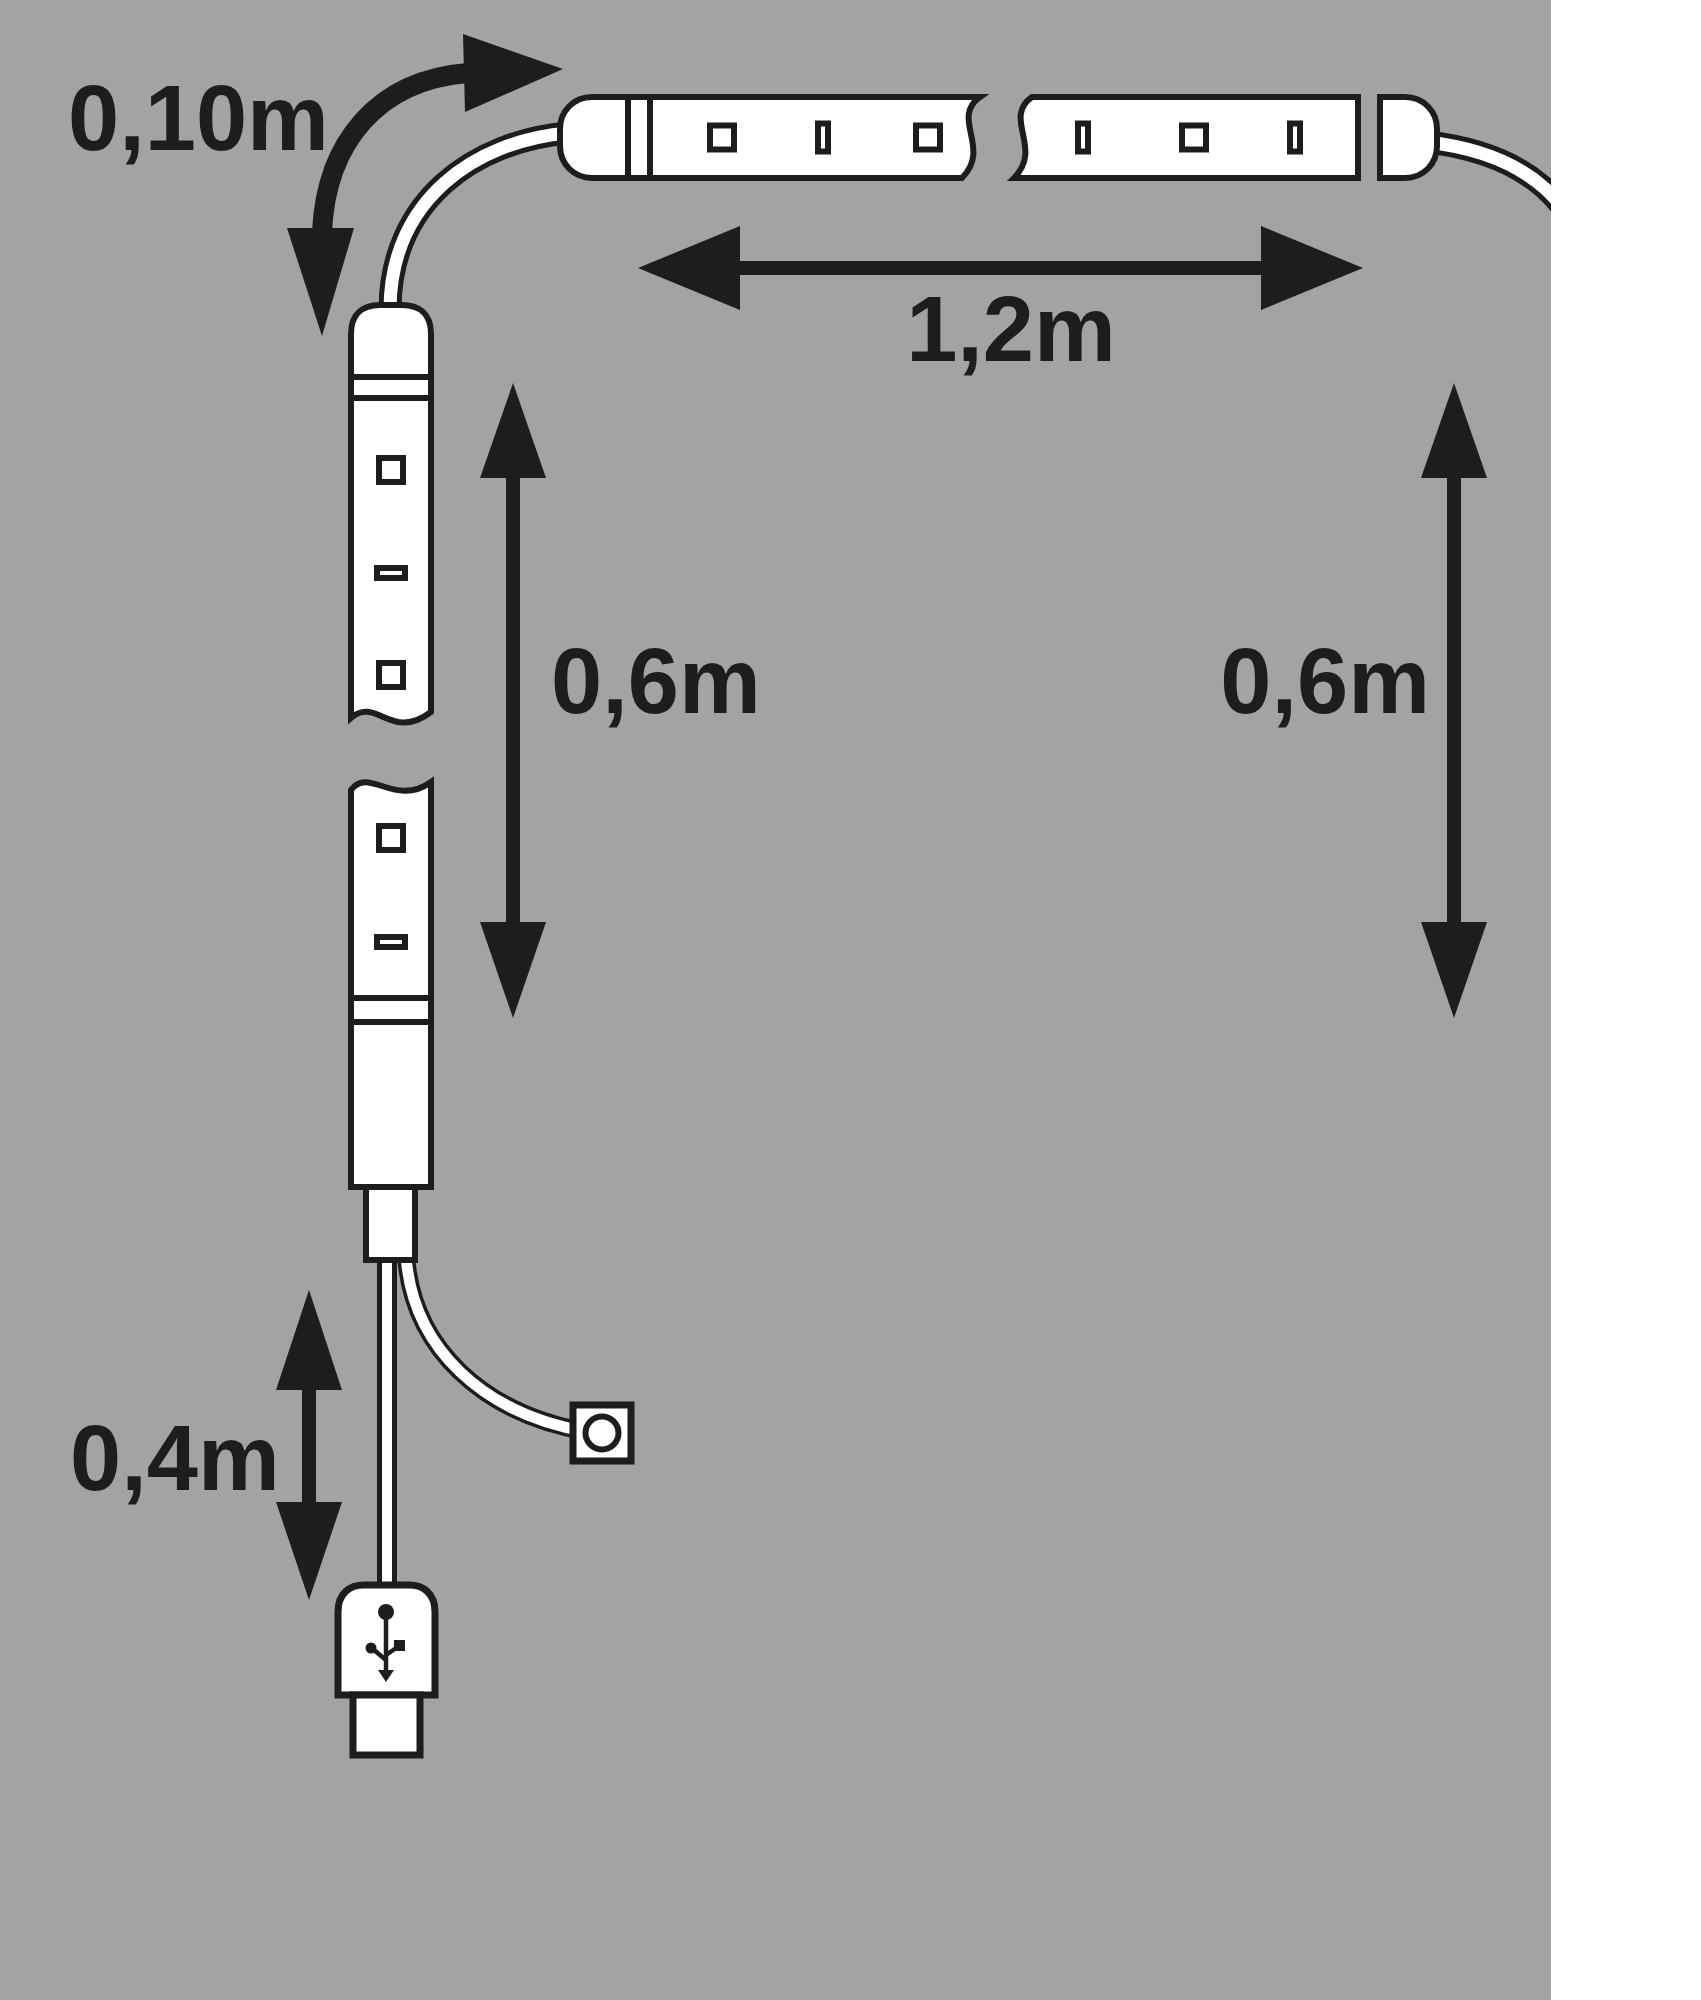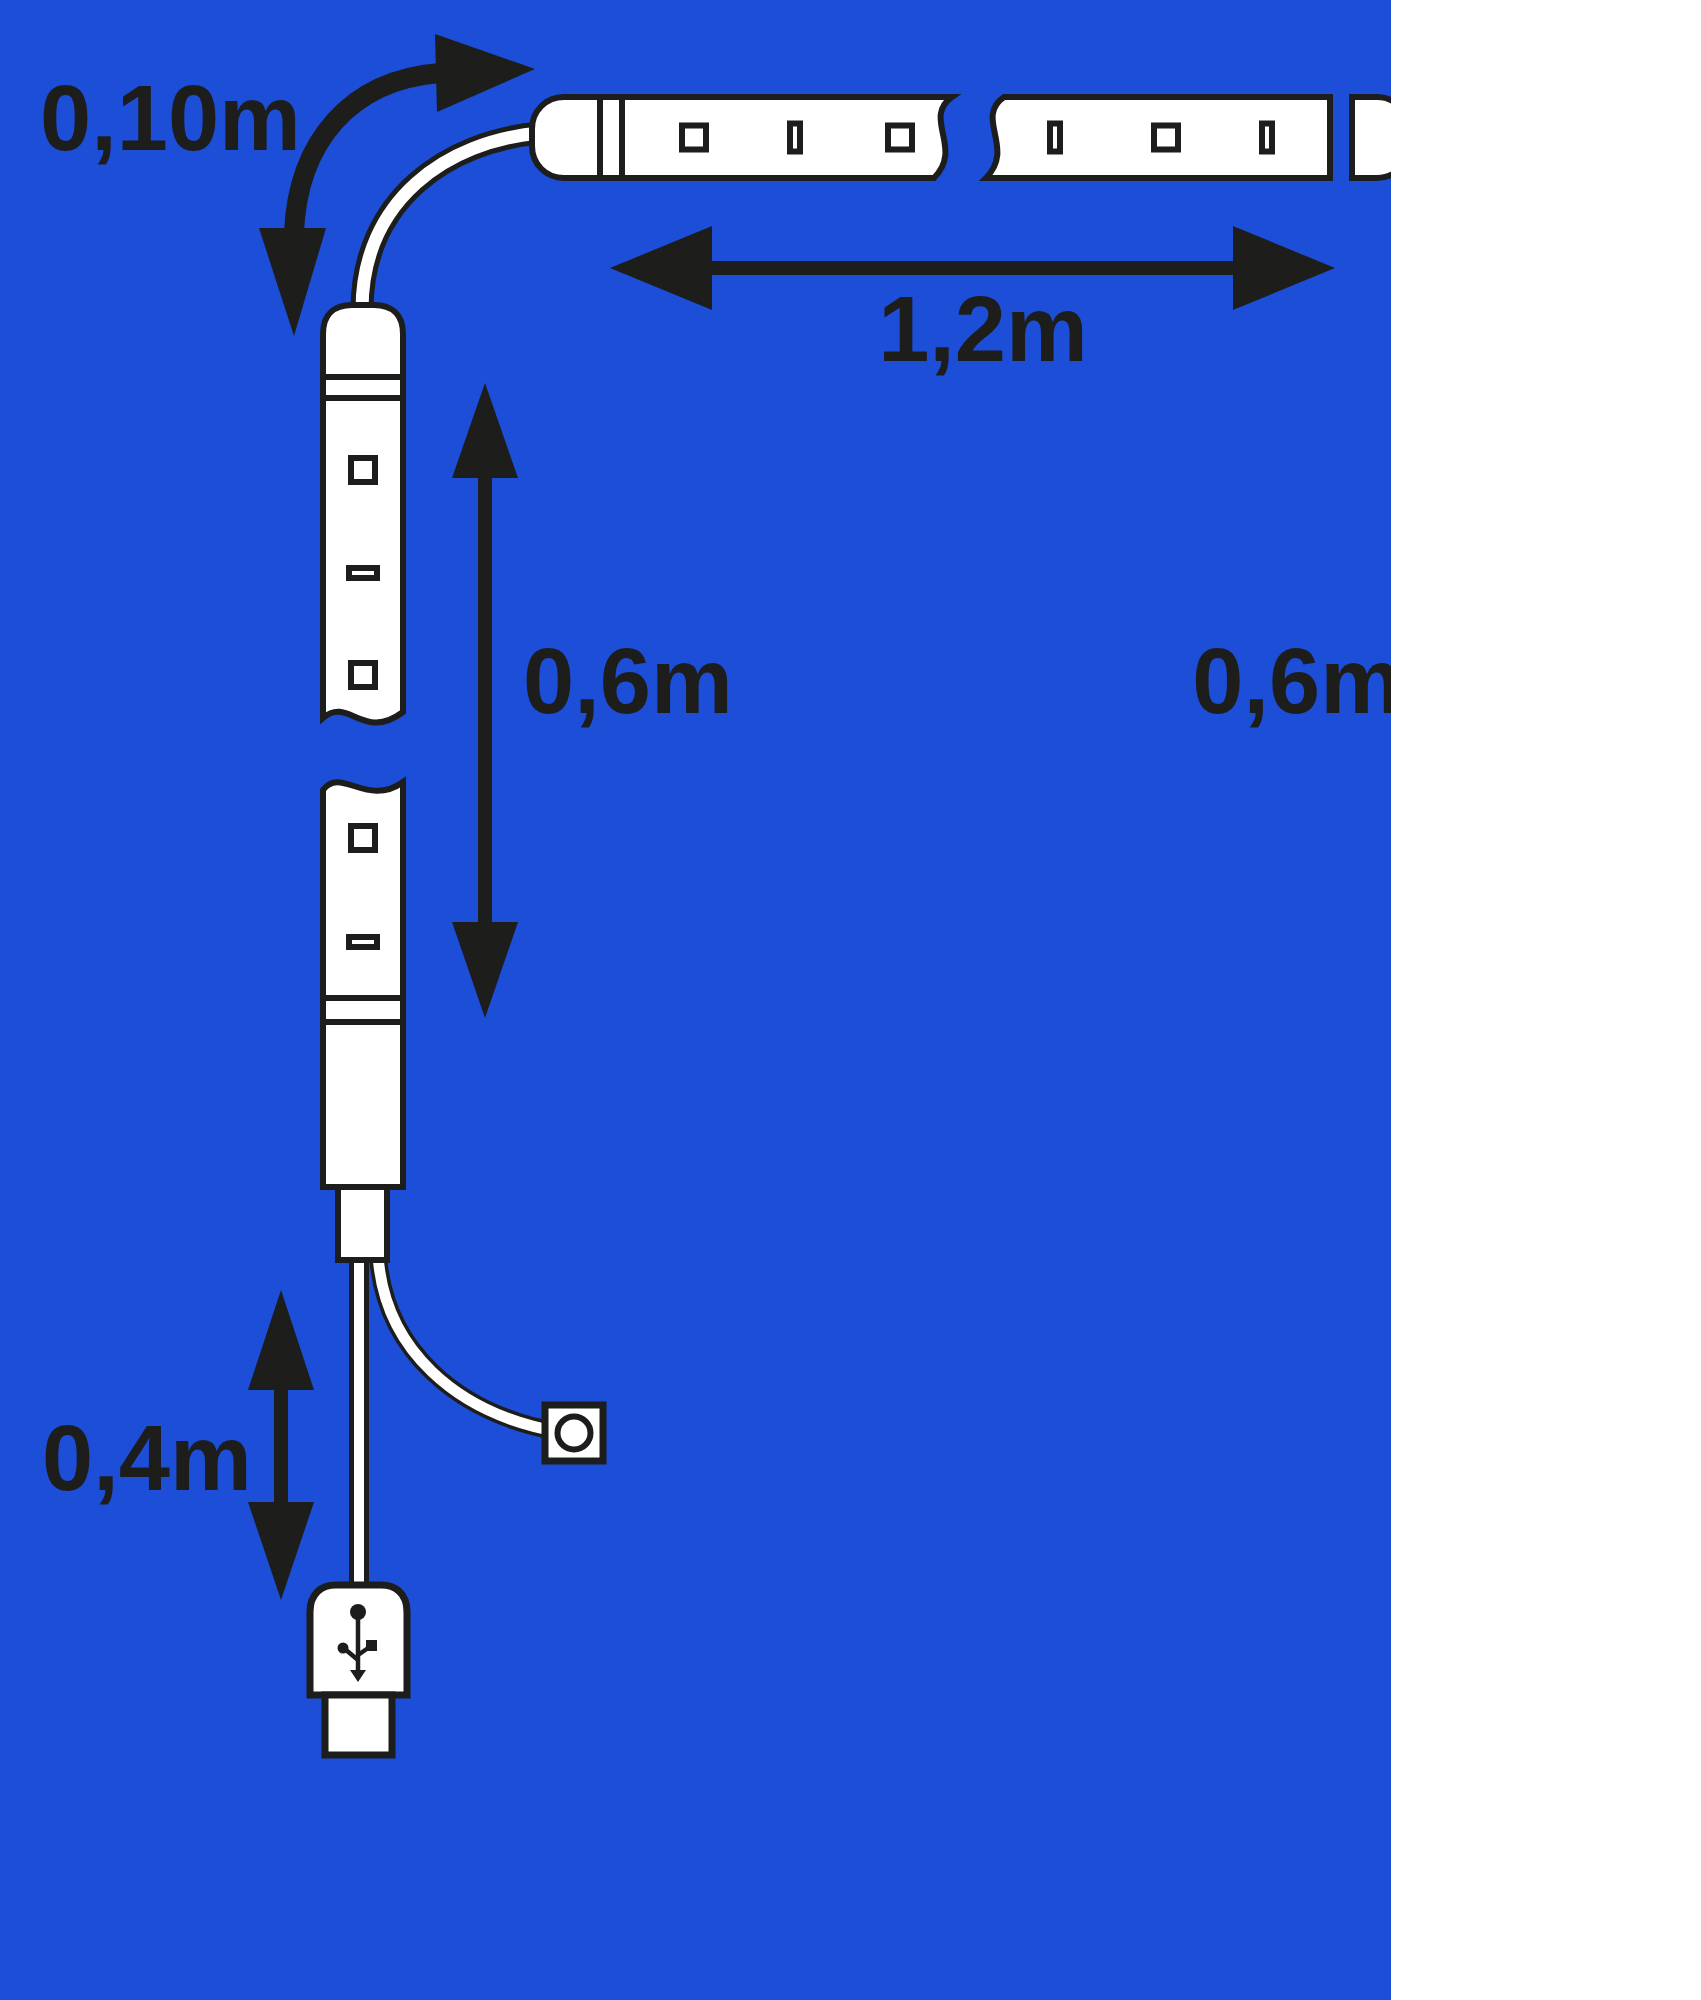--- a/index.html
+++ b/index.html
@@ -1,16 +1,16 @@
 <!DOCTYPE html>
 <html><head>
 <meta charset="utf-8">
 <style>
   html,body{margin:0;padding:0;background:#ffffff;}
-  .canvas{position:relative;width:1391px;height:2000px;background:#1d4ed8;overflow:hidden;}
+  .canvas{position:relative;width:1523px;height:2000px;background:#a3a3a3;overflow:hidden;padding-left:28px;}
   svg{display:block;}
   .label{
     font-family:"Liberation Sans", sans-serif;
     font-weight:600;
     font-size:92px;
     fill:#1d1d1b;
   }
 </style>
 </head>
 <body>

